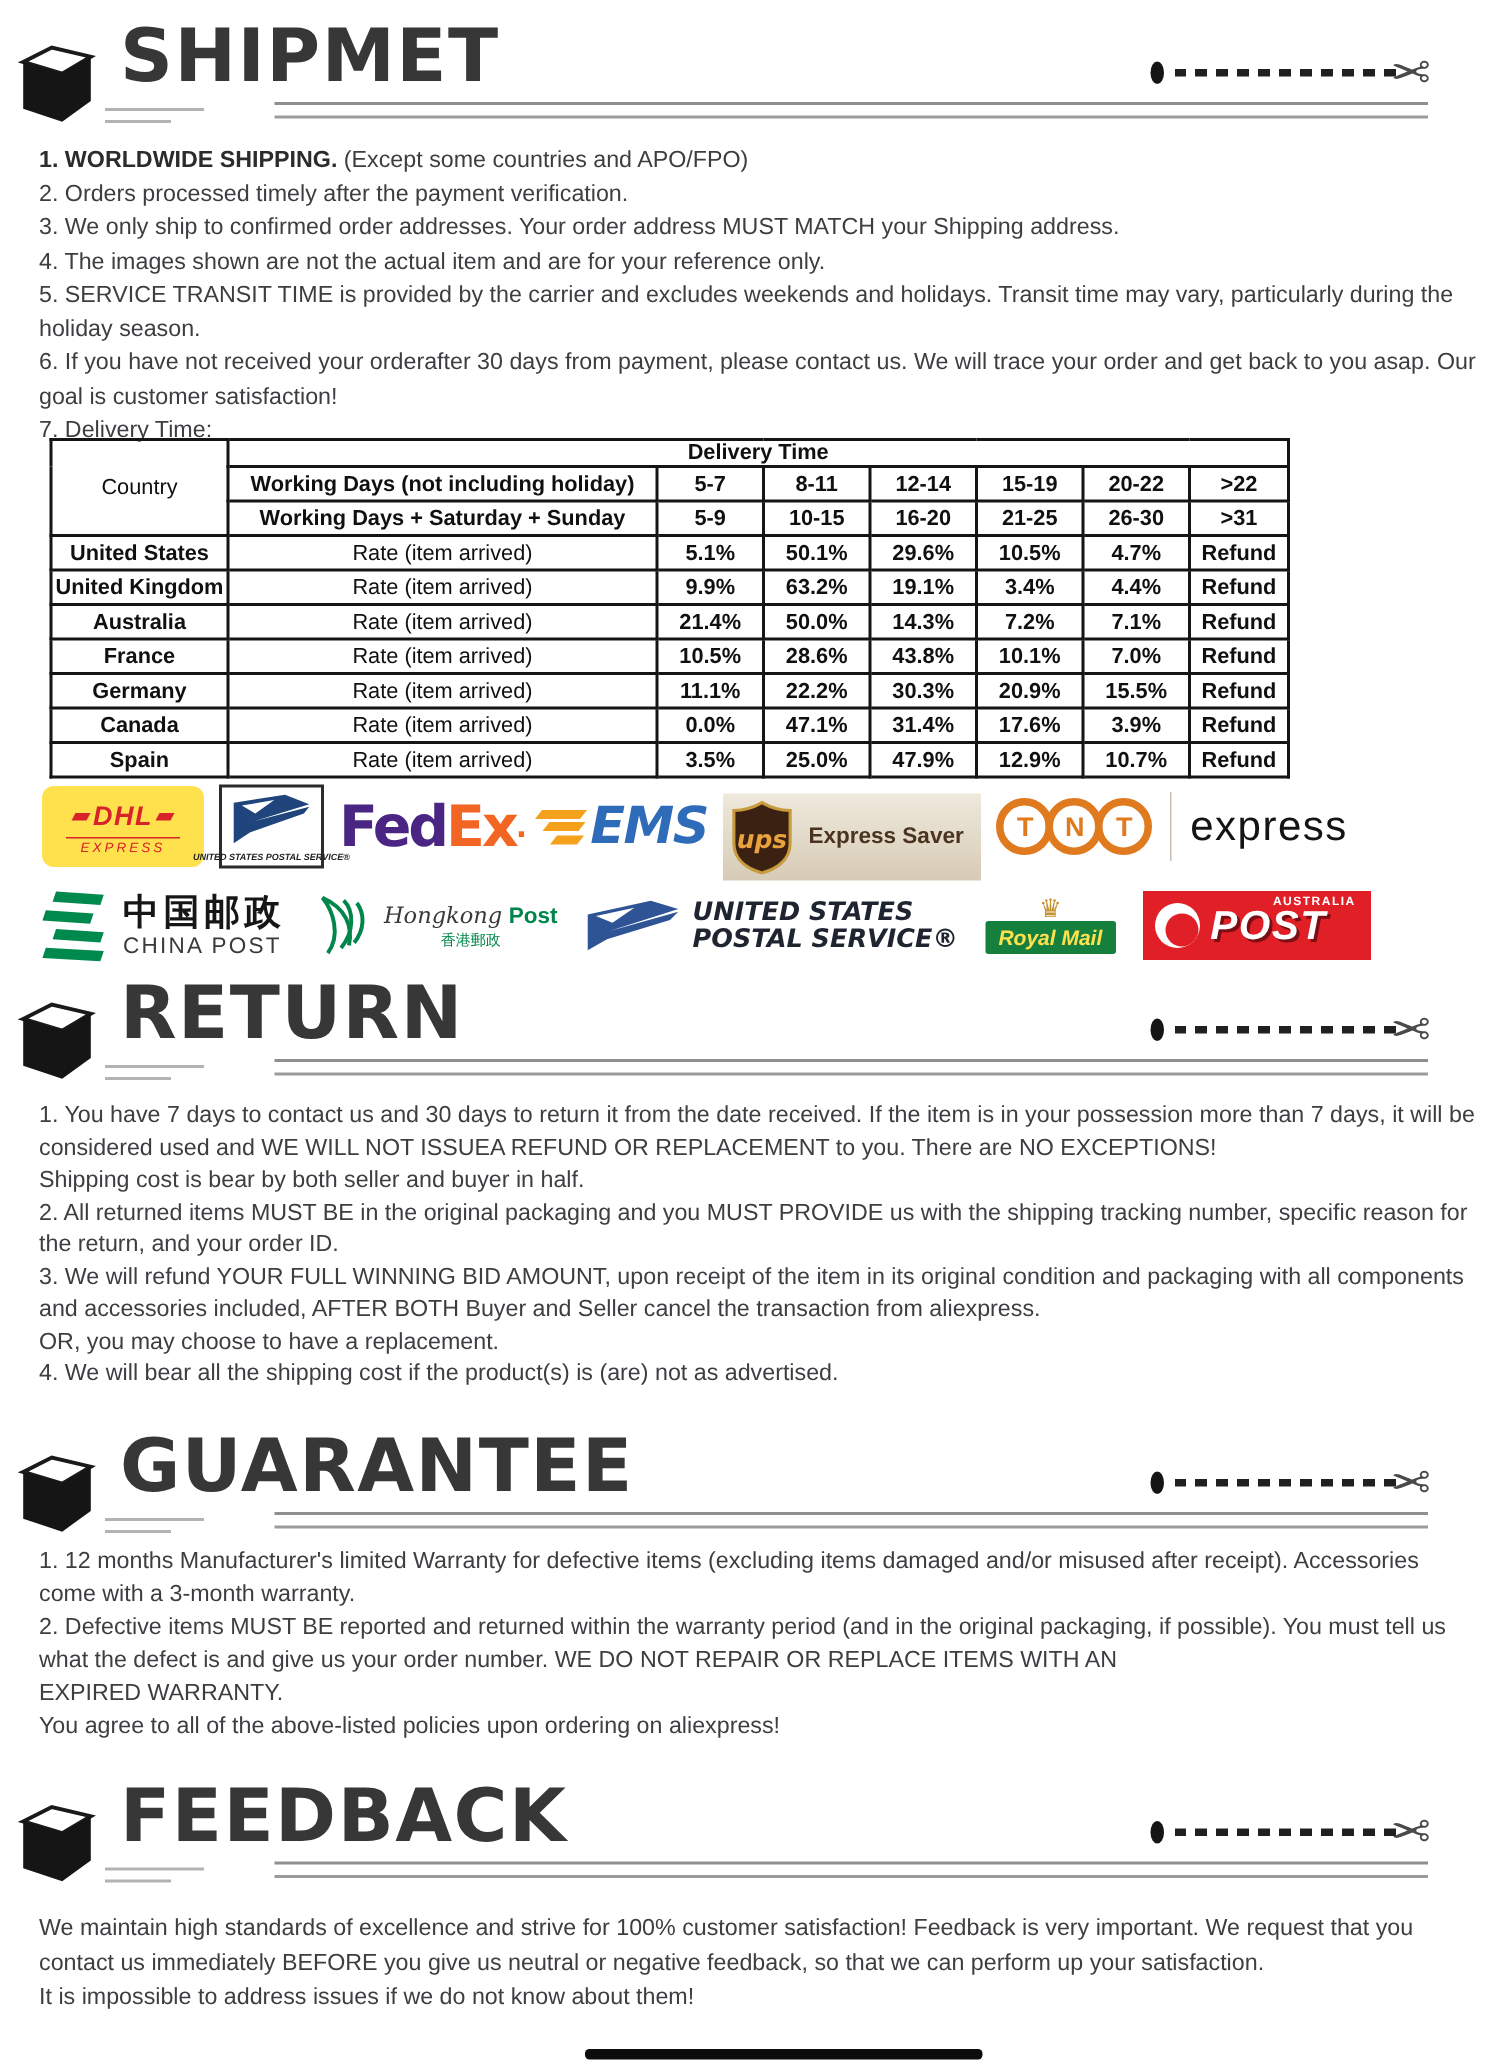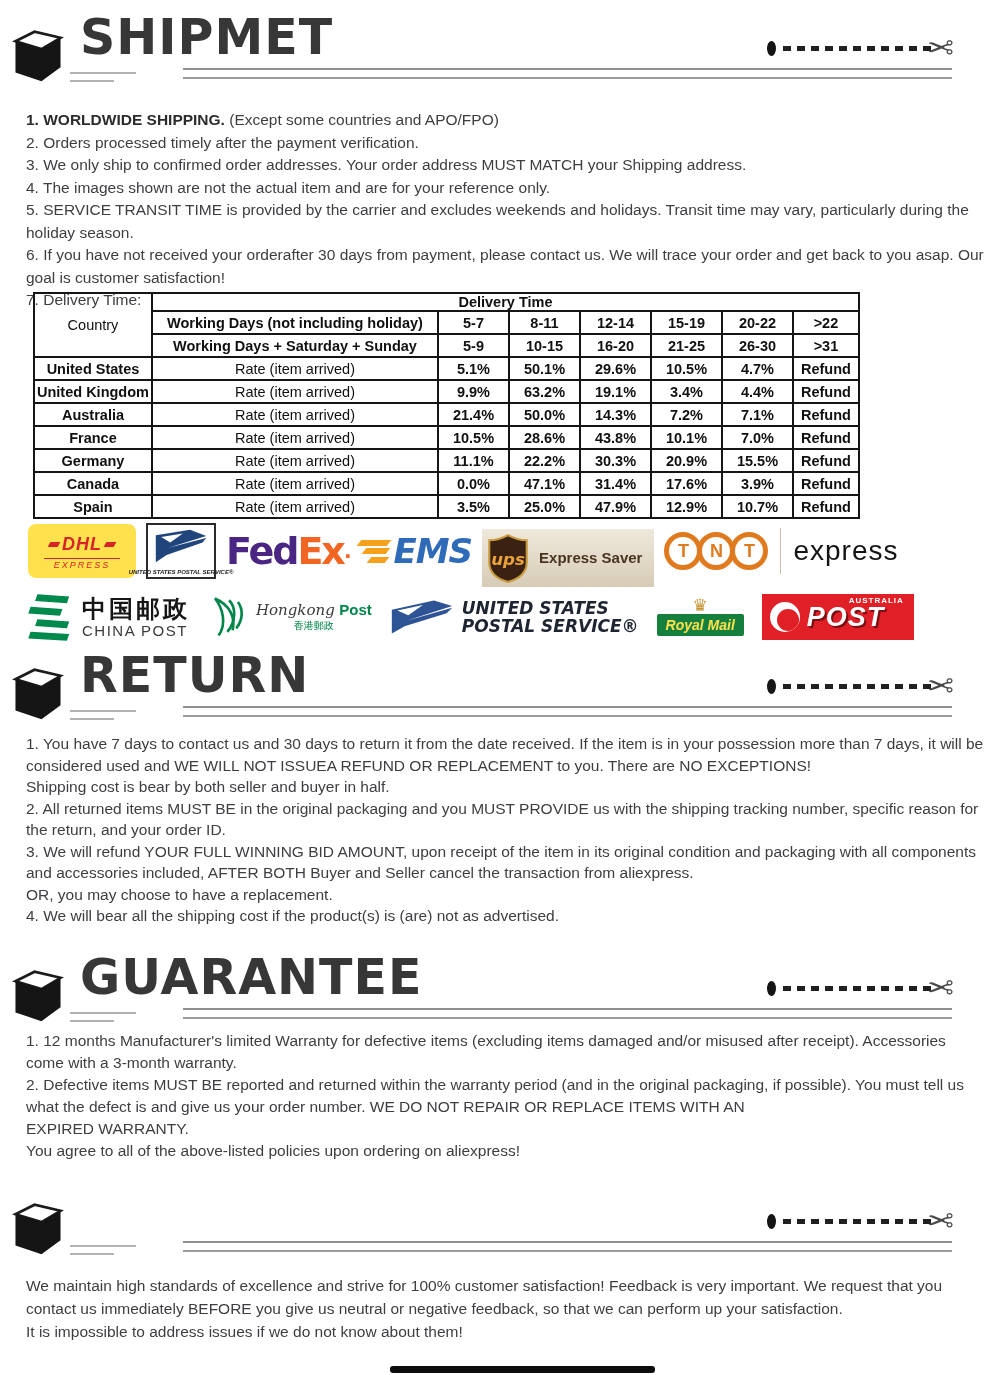--- a/index.html
+++ b/index.html
@@ -144,21 +144,21 @@
     <div class="hdr-rule-long"></div>
     <div class="hdr-rule-s1"></div>
     <div class="hdr-rule-s2"></div>
     <div class="hdr-cut">
       <i class="cut-dot"></i>
       <i class="cut-dashes"></i>
       <span class="cut-scissors">✂</span>
     </div>
   </div>
 
-  <div class="policy lh-ship" style="top:109px">
+  <div class="policy lh-ship" style="top:96px">
 
   <p class="para"><b>1. WORLDWIDE SHIPPING.</b><span> (Except some countries and APO/FPO)</span></p>
       <p class="para"><b></b><span>2. Orders processed timely after the payment verification.</span></p>
       <p class="para"><b></b><span>3. We only ship to confirmed order addresses. Your order address MUST MATCH your Shipping address.</span></p>
       <p class="para"><b></b><span>4. The images shown are not the actual item and are for your reference only.</span></p>
       <p class="para"><b></b><span>5. SERVICE TRANSIT TIME is provided by the carrier and excludes weekends and holidays. Transit time may vary, particularly during the holiday season.</span></p>
       <p class="para"><b></b><span>6. If you have not received your orderafter 30 days from payment, please contact us. We will trace your order and get back to you asap. Our goal is customer satisfaction!</span></p>
       <p class="para"><b></b><span>7. Delivery Time:</span></p>
     </div>
 
@@ -414,20 +414,21 @@
       <p class="para"><b></b><span>2. Defective items MUST BE reported and returned within the warranty period (and in the original packaging, if possible). You must tell us what the defect is and give us your order number. WE DO NOT REPAIR OR REPLACE ITEMS WITH AN</span></p>
       <p class="para"><b></b><span>EXPIRED WARRANTY.</span></p>
       <p class="para"><b></b><span>You agree to all of the above-listed policies upon ordering on aliexpress!</span></p>
     </div>
 
   <div class="sec-header" style="top:1183px">
     <svg class="hdr-box" viewBox="0 0 60 66">
       <polygon points="4,16 26,5 56,12 34,25" fill="#ffffff" stroke="#1a1a1a" stroke-width="3"></polygon>
       <polygon points="4,16 34,25 56,12 56,46 34,62 4,52" fill="#151515"></polygon>
     </svg>
+    <div class="hdr-title">FEEDBACK</div>
     <div class="hdr-rule-long"></div>
     <div class="hdr-rule-s1"></div>
     <div class="hdr-rule-s2"></div>
     <div class="hdr-cut">
       <i class="cut-dot"></i>
       <i class="cut-dashes"></i>
       <span class="cut-scissors">✂</span>
     </div>
   </div>
 

